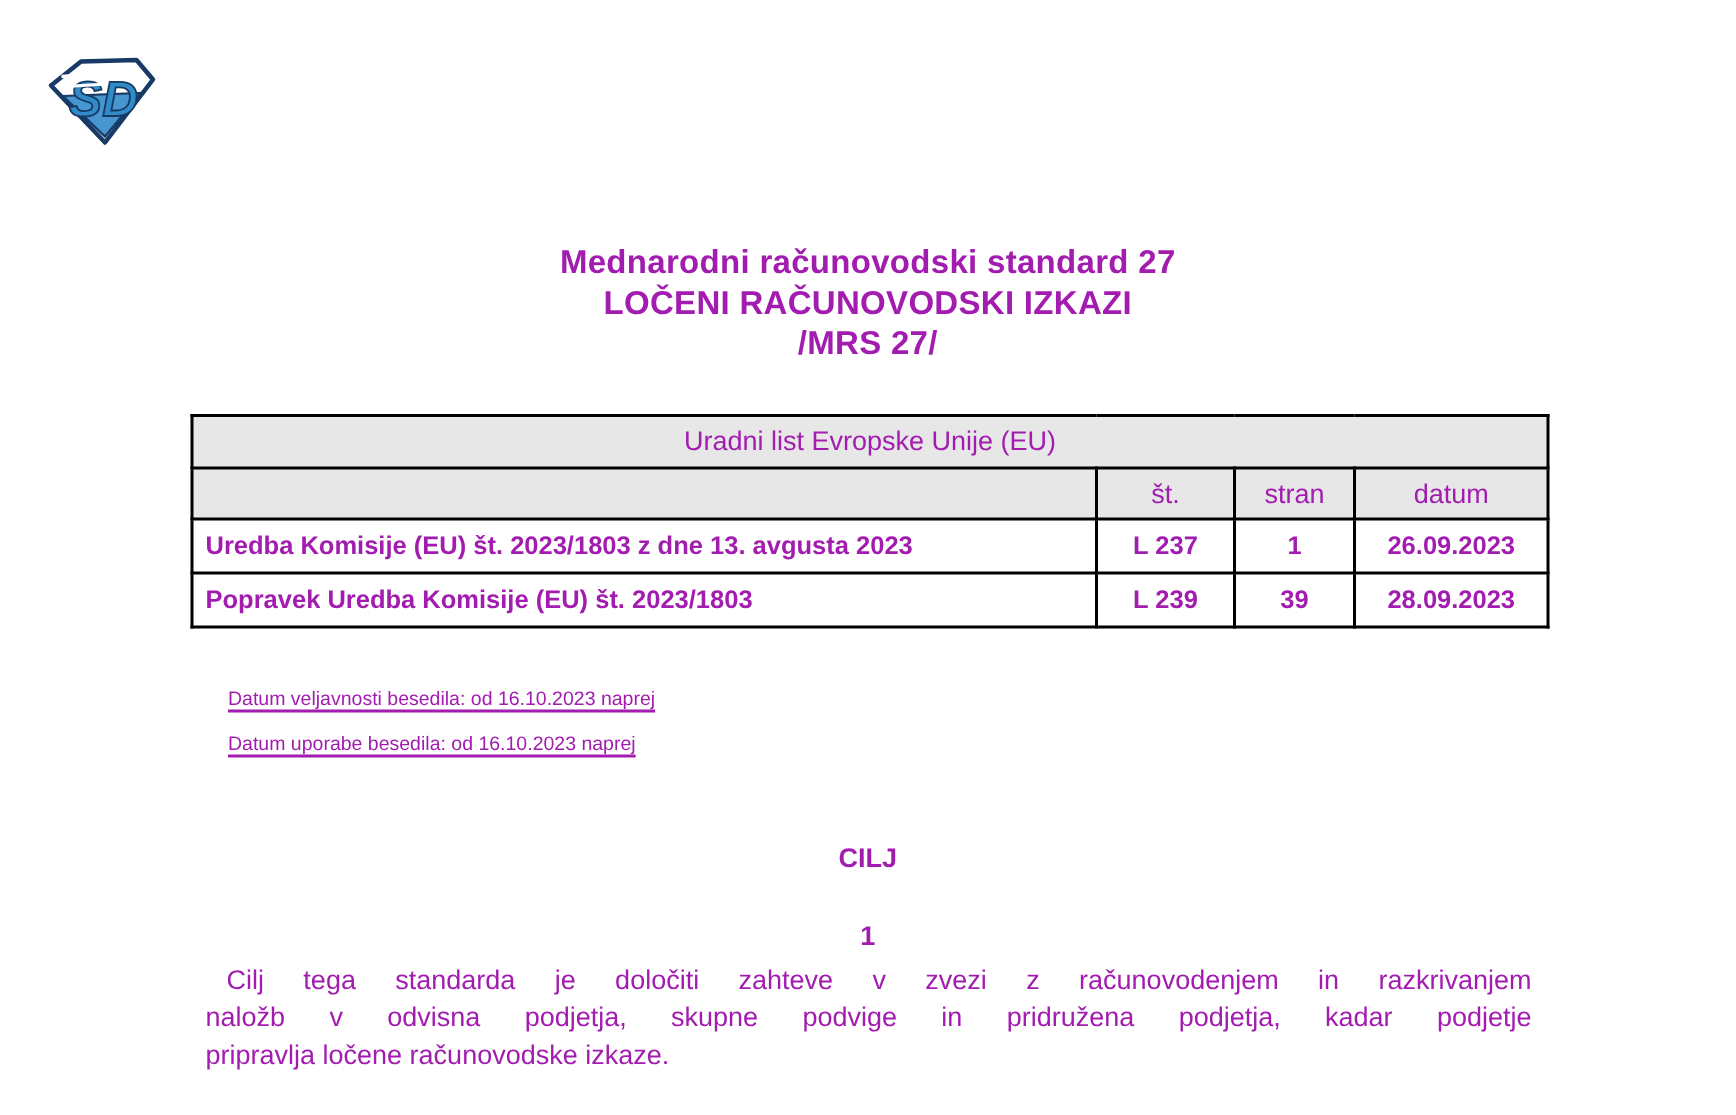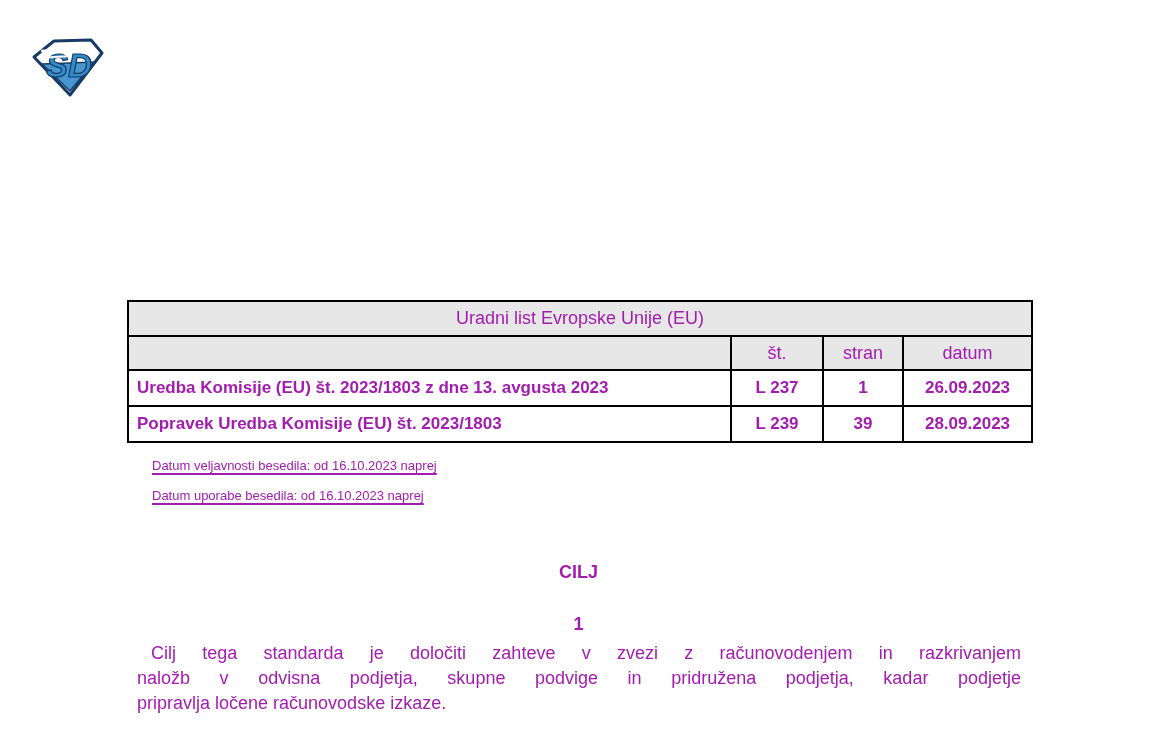--- a/index.html
+++ b/index.html
@@ -32,21 +32,21 @@
     font-weight: bold;
     font-size: 22px;
     line-height: 27px;
     letter-spacing: 0.2px;
   }
 
   
   .doc-table {
     position: absolute;
     left: 127px;
-    top: 300px;
+    top: 276px;
     width: 904px;
     border-collapse: collapse;
     table-layout: fixed;
     font-size: 18px;
   }
   .doc-table td {
     border: 2px solid #000000;
     vertical-align: middle;
     padding: 0;
   }
@@ -135,20 +135,25 @@
 <div class="page">
 
   <svg class="logo" viewBox="0 0 78 64" aria-hidden="true">
     <polygon points="5,21 25,5 62,4 73,17 41,59" fill="#ffffff" stroke="#173a66" stroke-width="3" stroke-linejoin="round"></polygon>
     <polygon points="13,28 65,26 41,55" fill="#4796cf" stroke="#173a66" stroke-width="1.5"></polygon>
     <text x="40" y="41" text-anchor="middle" font-family="Liberation Sans, sans-serif" font-size="33" font-weight="bold" font-style="italic" fill="#318bc7" stroke="#173a66" stroke-width="1.2">SD</text>
     <line x1="12" y1="15" x2="46" y2="13" stroke="#ffffff" stroke-width="2.5"></line>
     <line x1="10" y1="22" x2="42" y2="20" stroke="#ffffff" stroke-width="2"></line>
   </svg>
 
+  <div class="title">
+    <div>Mednarodni računovodski standard 27</div>
+    <div>LOČENI RAČUNOVODSKI IZKAZI</div>
+    <div>/MRS 27/</div>
+  </div>
 
   <table class="doc-table">
     <colgroup>
       <col style="width:603px">
       <col style="width:92px">
       <col style="width:80px">
       <col style="width:129px">
     </colgroup>
     <tbody>
       <tr class="caption-row">

